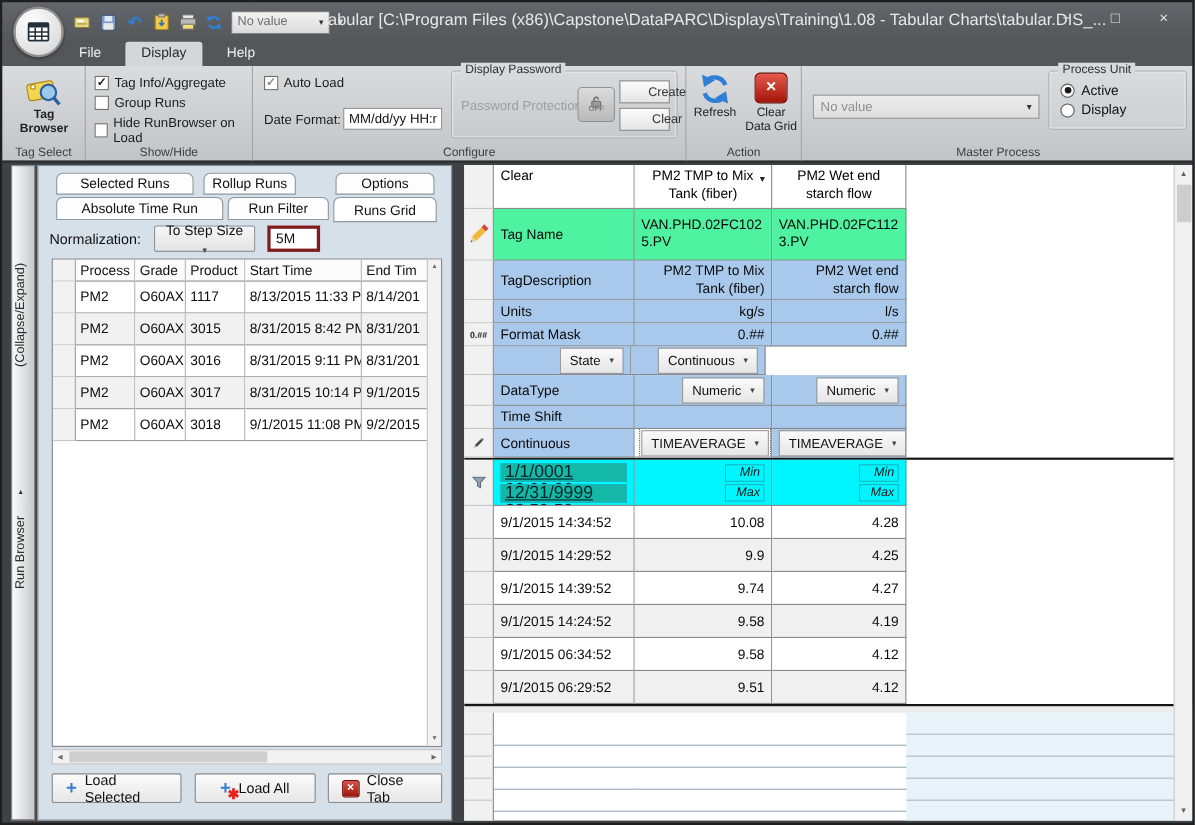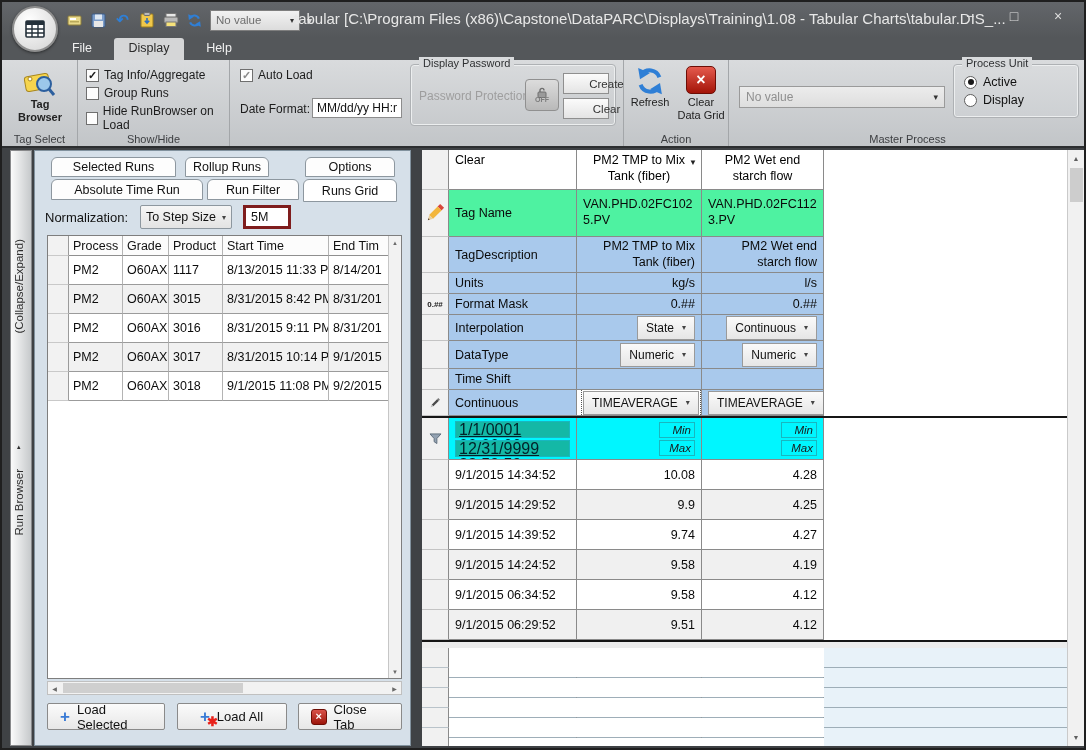--- a/index.html
+++ b/index.html
@@ -58,21 +58,21 @@
   .vtext{position:absolute;left:2px;writing-mode:vertical-rl;transform:rotate(180deg);font-size:11.5px;color:#2e2e2e;white-space:nowrap;}
   .strip-arrow{position:absolute;left:6px;top:292px;font-size:7px;color:#2e2e2e;}
 
   
   .left-panel{position:absolute;left:32px;top:148px;width:377px;height:596px;background:#d6e0e9;border:1px solid #82929e;}
   .ltab{position:absolute;background:#fdfdfd;border:1px solid #8d979f;border-radius:6px 6px 0 0;font-size:12.5px;color:#111;
     display:flex;align-items:center;justify-content:center;white-space:nowrap;overflow:hidden;}
   .norm-row{position:absolute;left:0;top:54px;width:100%;height:26px;}
   .norm-label{position:absolute;left:10px;top:5px;font-size:13px;color:#111;}
   .norm-dd{position:absolute;left:105px;top:0;width:92px;height:24px;background:linear-gradient(#f6f6f6,#e3e3e3);
-    border:1px solid #8d979f;border-radius:2px;display:flex;align-items:center;justify-content:center;gap:6px;font-size:12.5px;color:#111;}
+    border:1px solid #8d979f;border-radius:2px;display:flex;align-items:center;justify-content:center;gap:6px;font-size:12.5px;color:#111;flex-direction:column;}
   .norm-input{position:absolute;left:208px;top:0;width:48px;height:24px;background:#fff;border:3px solid #7f1d1d;
     font-size:12.5px;color:#111;display:flex;align-items:center;padding:0 5px;}
 
   .runs-table{position:absolute;left:12px;top:84px;width:355px;height:444px;background:#fff;border:1px solid #7e7e7e;overflow:hidden;}
   .rt-scroll{position:absolute;right:0;top:0;width:13px;height:100%;background:#f2f2f2;border-left:1px solid #c6c6c6;}
   .rt-scroll .sbtn{height:13px;display:flex;align-items:center;justify-content:center;font-size:6px;color:#6a6a6a;}
   .rt-scroll .sbot{position:absolute;bottom:0;width:100%;}
   .rt-row{display:flex;height:29px;}
   .rt-row.hdr{height:20px;}
   .rt-cell{border-right:1px solid #b4b4b4;border-bottom:1px solid #9b9b9b;font-size:12.5px;color:#0c0c0c;
@@ -251,20 +251,21 @@
         <div class="lockbtn" style="position:absolute;left:114px;top:14px;">
           <svg width="12" height="11" viewBox="0 0 12 11">
               <rect x="2" y="5" width="8" height="5.5" rx="1" fill="#9a9a9a" stroke="#6e6e6e"></rect>
               <path d="M4 5V3.4A2 2 0 0 1 8 3.4" fill="none" stroke="#6e6e6e" stroke-width="1.4"></path>
             </svg>
           <span class="off">OFF</span>
         </div>
         <div class="smallbtn" style="position:absolute;left:152px;top:8px;width:46px;height:21px;">Create</div>
         <div class="smallbtn" style="position:absolute;left:152px;top:33px;width:46px;height:21px;">Clear</div>
       </div>
+      <div class="glabel">Configure</div>
     </div>
 
     <div class="rgroup" style="left:622px;width:105px;">
       <div class="bigbtn" style="position:absolute;left:3px;top:6px;width:46px;">
         <svg width="30" height="30" viewBox="0 0 24 24">
             <path d="M19.5 9A8.2 8.2 0 0 0 5 7" fill="none" stroke="#2f7fd6" stroke-width="3.2"></path>
             <polygon points="2.5,1.5 4,10.5 12,5.5" fill="#2f7fd6"></polygon>
             <path d="M4.5 15a8.2 8.2 0 0 0 14.5 2" fill="none" stroke="#2f7fd6" stroke-width="3.2"></path>
             <polygon points="21.5,22.5 20,13.5 12,18.5" fill="#2f7fd6"></polygon>
           </svg>
@@ -454,21 +455,20 @@
           <span class="mask-ico">0.##</span>
         </div>
       <div class="gc gc1">Format Mask</div>
       <div class="gc gc2 rgt">0.##</div>
       <div class="gc gc3 rgt">0.##</div>
       <div class="gfill"></div>
     </div>
 
     <div class="grow blue" style="height:26px;">
       <div class="rh"></div>
-      <div class="gc gc1">Interpolation</div>
       <div class="gc gc2">
           <span class="dd">
             <span>State</span>
             <span class="dv">▾</span>
           </span>
         </div>
       <div class="gc gc3">
           <span class="dd">
             <span>Continuous</span>
             <span class="dv">▾</span>

